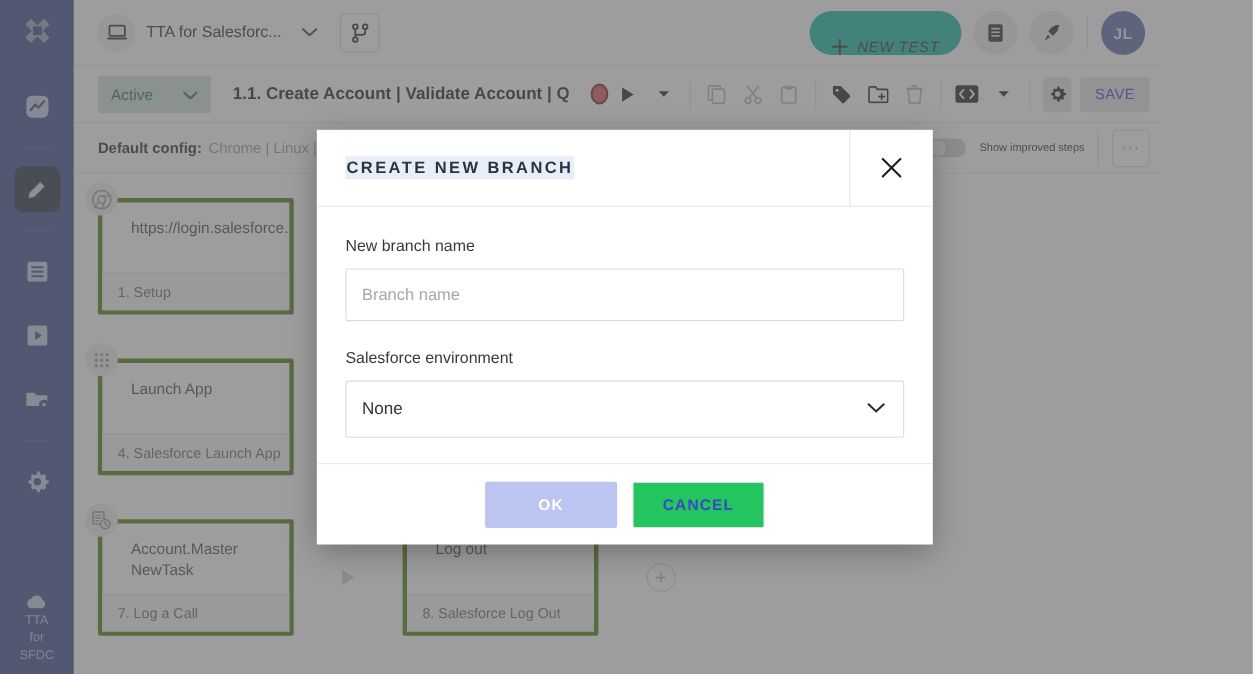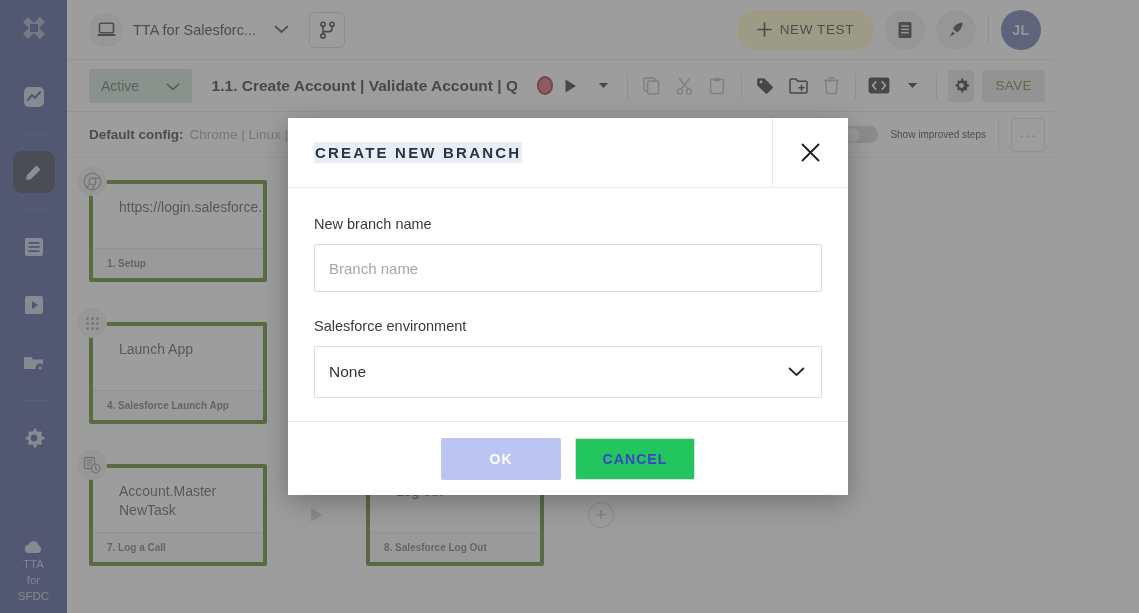--- a/index.html
+++ b/index.html
@@ -65,24 +65,24 @@
   .proj-name { font-size: 14.5px; color: #2b2b2b; }
   .chev { margin-left: 8px; display:flex; align-items:center; }
   .branch-btn {
     width: 36px; height: 36px; margin-left: 20px;
     border: 1px solid #d8d8d8; border-radius: 5px;
     display: flex; align-items: center; justify-content: center;
     background: #fff;
   }
   .spacer { flex: 1; }
   .newtest-btn {
-    height: 40px; border-radius: 20px; background: #fef9c3;
-    display: flex; align-items: center; gap: 8px;
+    height: 40px; border-radius: 20px; background: #14b8a6;
+    display: flex; align-items: flex-end; gap: 8px;
     padding: 0 20px; font-size: 13.5px; letter-spacing: .6px;
-    color: #2b2b2b; font-weight: 500;
+    color: #2b2b2b; font-weight: 500; font-style: italic;
   }
   .round-btn {
     width: 40px; height: 40px; border-radius: 50%;
     background: #ededed; margin-left: 11px;
     display: flex; align-items: center; justify-content: center;
   }
   .vdiv { width:1px; height:30px; background:#dcdcdc; margin:0 12px; }
   .avatar {
     width: 40px; height: 40px; border-radius: 50%;
     background: #5a6aa8; color: #e9ecf7;
@@ -116,21 +116,21 @@
   .tb-icon.faded { opacity: .33; }
   .tb-sep { width:1px; height:26px; background:#dfdfdf; margin:0 7px; }
   .gear-box {
     width: 32px; height: 32px; border-radius: 4px; background: #e4e4e4;
     display:flex; align-items:center; justify-content:center; margin-left:4px;
   }
   .save-btn {
     height: 32px; padding: 0 13px; margin-left: 8px;
     background: #e4e4e4; border-radius: 3px;
     display:flex; align-items:center;
-    font-size: 13.5px; letter-spacing: .4px; color: #4d7c0f;
+    font-size: 13.5px; letter-spacing: .4px; color: #6d28d9;
   }
 
   .configbar {
     height: 46px; width: 100%;
     display: flex; align-items: center;
     padding: 0 10px 0 22px;
     border-bottom: 1px solid #ececec;
   }
   .cfg-label { font-size: 13.5px; color: #2b2b2b; font-weight: 600; }
   .cfg-value { font-size: 13.5px; color: #9a9a9a; margin-left: 6px; }
@@ -162,22 +162,22 @@
   .card-body {
     border: 4px solid #4d7c0f; background: #fff;
     border-radius: 2px;
   }
   .card-main {
     min-height: 64px; padding: 14px 14px 12px 26px;
     font-size: 14px; color: #4a4a4a; line-height: 19px;
   }
   .card-foot {
     border-top: 1px solid #e2e2e2; background: #f7f7f7;
-    padding: 9px 14px 9px 14px; font-size: 10px; color: #6b6b6b;
-    white-space: nowrap; overflow: hidden; font-weight: bold;
+    padding: 9px 14px 9px 14px; font-size: 13px; color: #6b6b6b;
+    white-space: nowrap; overflow: hidden;
   }
   .arrow-tri {
     width: 0; height: 0;
     border-left: 11px solid #cfcfcf;
     border-top: 7px solid transparent;
     border-bottom: 7px solid transparent;
   }
   .plus-btn {
     width: 26px; height: 26px; border-radius: 50%;
     border: 1px solid #cfcfcf; color: #b0b0b0;

